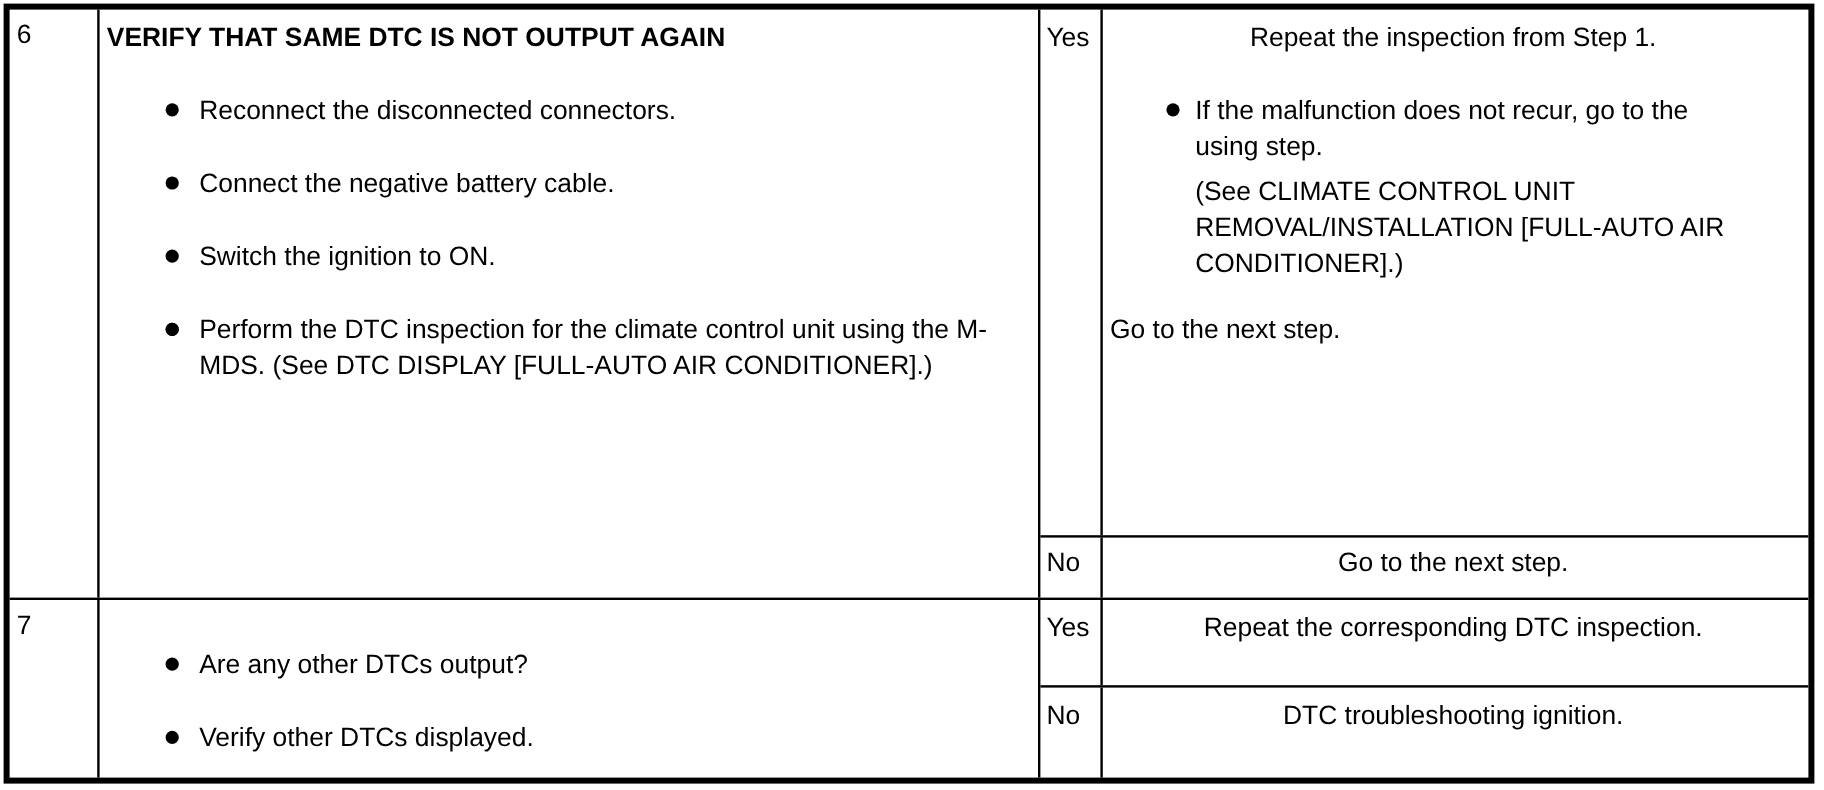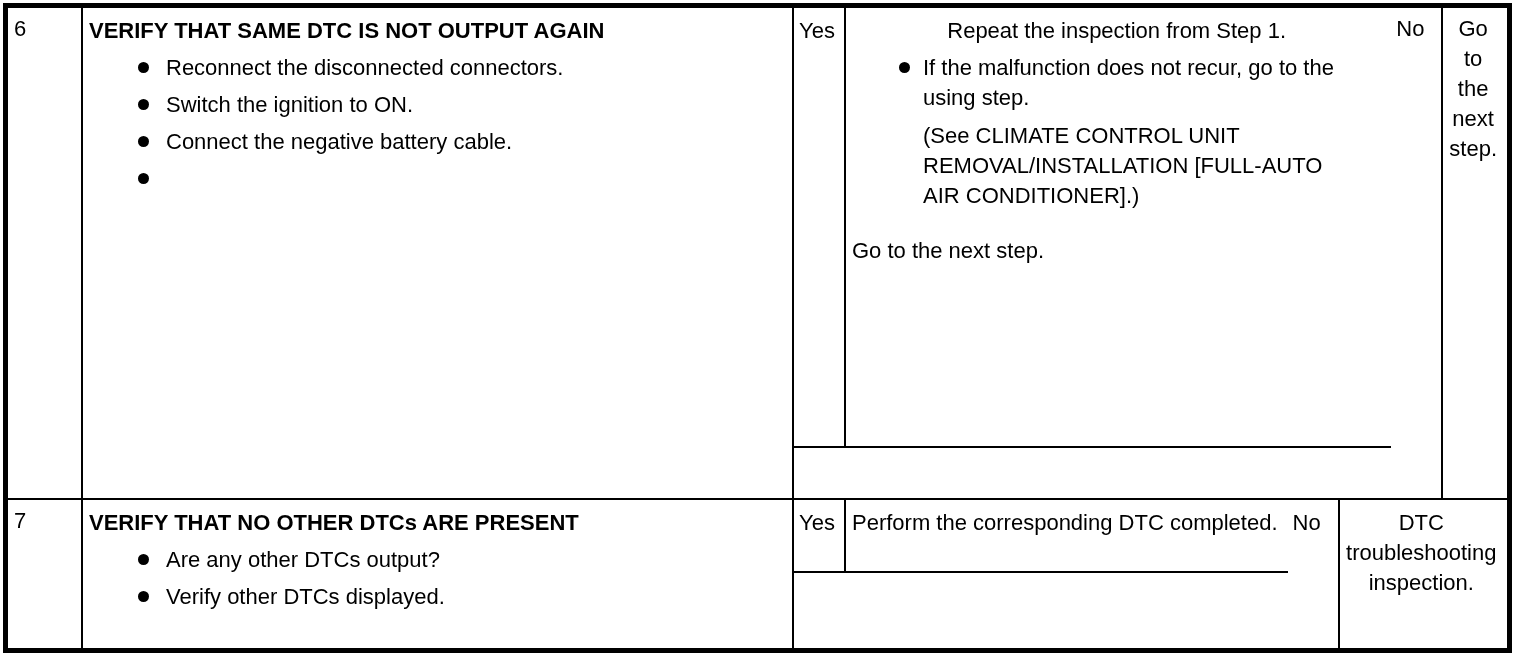--- a/index.html
+++ b/index.html
@@ -22,43 +22,43 @@
   .step-row { display: flex; align-items: stretch; width: 100%; }
   .step-row.row-6 { height: 492px; border-bottom: 2px solid #000000; }
   .step-row.row-7 { height: 148px; }
 
   .col-step {
     width: 75px;
     border-right: 2px solid #000000;
     padding: 6px 0 0 6px;
   }
   .col-inspection {
-    width: 711px;
+    width: 784px;
     border-right: 2px solid #000000;
     padding-top: 8px;
   }
-  .branches { flex: 1; display: flex; flex-direction: row; }
+  .branches { flex: 1; display: flex; flex-direction: column; }
   .branch { display: flex; align-items: stretch; }
   .row-6 .branch-yes { height: 440px; border-bottom: 2px solid #000000; }
   .row-6 .branch-no  { flex: 1; }
   .row-7 .branch-yes { height: 73px; border-bottom: 2px solid #000000; }
   .row-7 .branch-no  { flex: 1; }
 
   .col-yn {
     width: 52px;
     border-right: 2px solid #000000;
     padding: 8px 0 0 5px;
   }
   .row-6 .branch-no .col-yn { padding-top: 6px; }
   .col-action { flex: 1; padding-top: 8px; }
   .row-6 .branch-no .col-action { padding-top: 6px; }
 
   .insp-title { font-weight: bold; padding-left: 6px; padding-right: 10px; }
 
-  .b-item { position: relative; margin-top: 7px; }
+  .b-item { position: relative; margin-top: 31px; }
   .dot {
     position: absolute;
     width: 11px; height: 11px;
     border-radius: 50%;
     background: #000000;
     top: 9px;
   }
   .col-inspection .b-item { padding-left: 83px; padding-right: 36px; }
   .col-inspection .dot { left: 55px; }
 
@@ -78,28 +78,32 @@
       <span>6</span>
     </div>
     <div class="col-inspection">
       <div class="insp-title">VERIFY THAT SAME DTC IS NOT OUTPUT AGAIN</div>
       <div class="b-item">
         <span class="dot"></span>
         <span>Reconnect the disconnected connectors.</span>
       </div>
       <div class="b-item">
         <span class="dot"></span>
+        <span>Connect the negative battery cable.</span>
+      </div>
+      <div class="b-item">
+        <span class="dot"></span>
         <span>Switch the ignition to ON.</span>
       </div>
       <div class="b-item">
         <span class="dot"></span>
-        <span>Connect the negative battery cable.</span>
       </div>
       <div class="b-item">
         <span class="dot"></span>
+        <span>Perform the DTC inspection for the climate control unit using the M-MDS. (See DTC DISPLAY [FULL-AUTO AIR CONDITIONER].)</span>
       </div>
     </div>
     <div class="branches">
       <div class="branch branch-yes">
         <div class="col-yn">
           <span>Yes</span>
         </div>
         <div class="col-action">
           <div class="act-intro">Repeat the inspection from Step 1.</div>
           <div class="b-item">
@@ -119,43 +123,42 @@
         </div>
       </div>
     </div>
   </div>
 
   <div class="step-row row-7">
     <div class="col-step">
       <span>7</span>
     </div>
     <div class="col-inspection">
-      <div class="insp-title">VERIFY THAT NO OTHER DTCs ARE PRESENT</div>
       <div class="b-item">
         <span class="dot"></span>
         <span>Are any other DTCs output?</span>
       </div>
       <div class="b-item">
         <span class="dot"></span>
         <span>Verify other DTCs displayed.</span>
       </div>
     </div>
     <div class="branches">
       <div class="branch branch-yes">
         <div class="col-yn">
           <span>Yes</span>
         </div>
         <div class="col-action">
-          <div class="act-intro">Perform the corresponding DTC completed.</div>
+          <div class="act-intro">Repeat the corresponding DTC inspection.</div>
         </div>
       </div>
       <div class="branch branch-no">
         <div class="col-yn">
           <span>No</span>
         </div>
         <div class="col-action">
-          <div class="act-intro">DTC troubleshooting inspection.</div>
+          <div class="act-intro">DTC troubleshooting ignition.</div>
         </div>
       </div>
     </div>
   </div>
 
 </div>
 
 </body></html>

